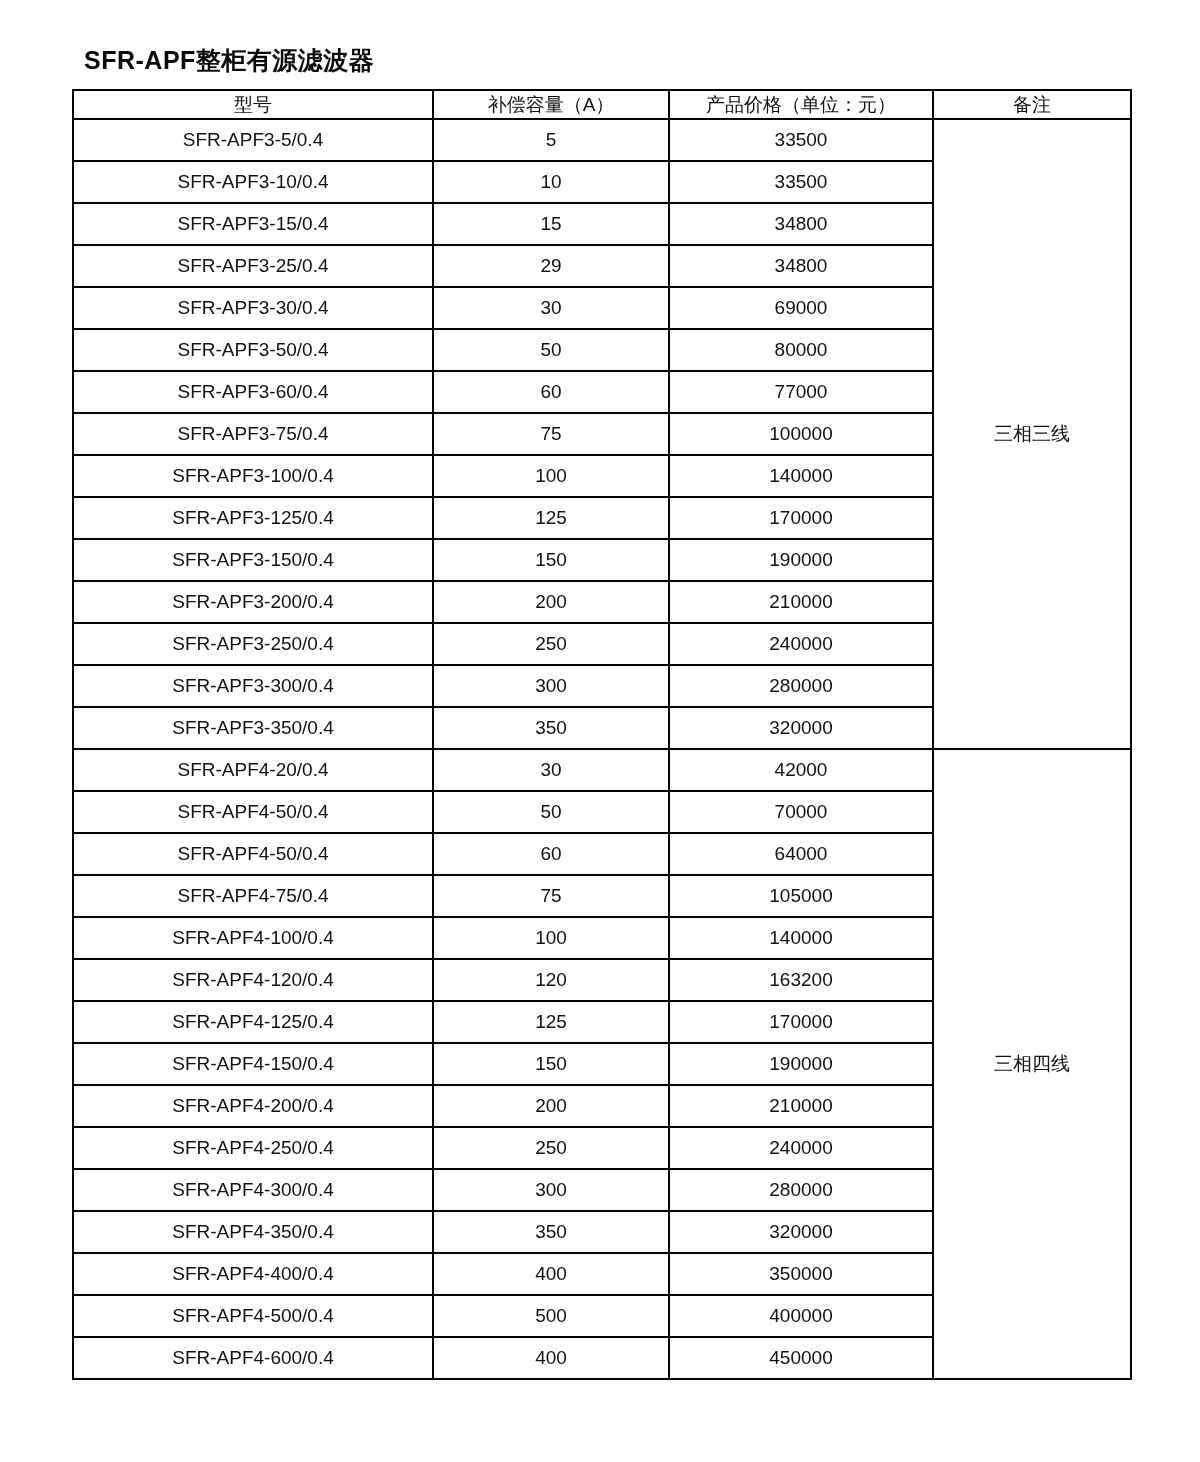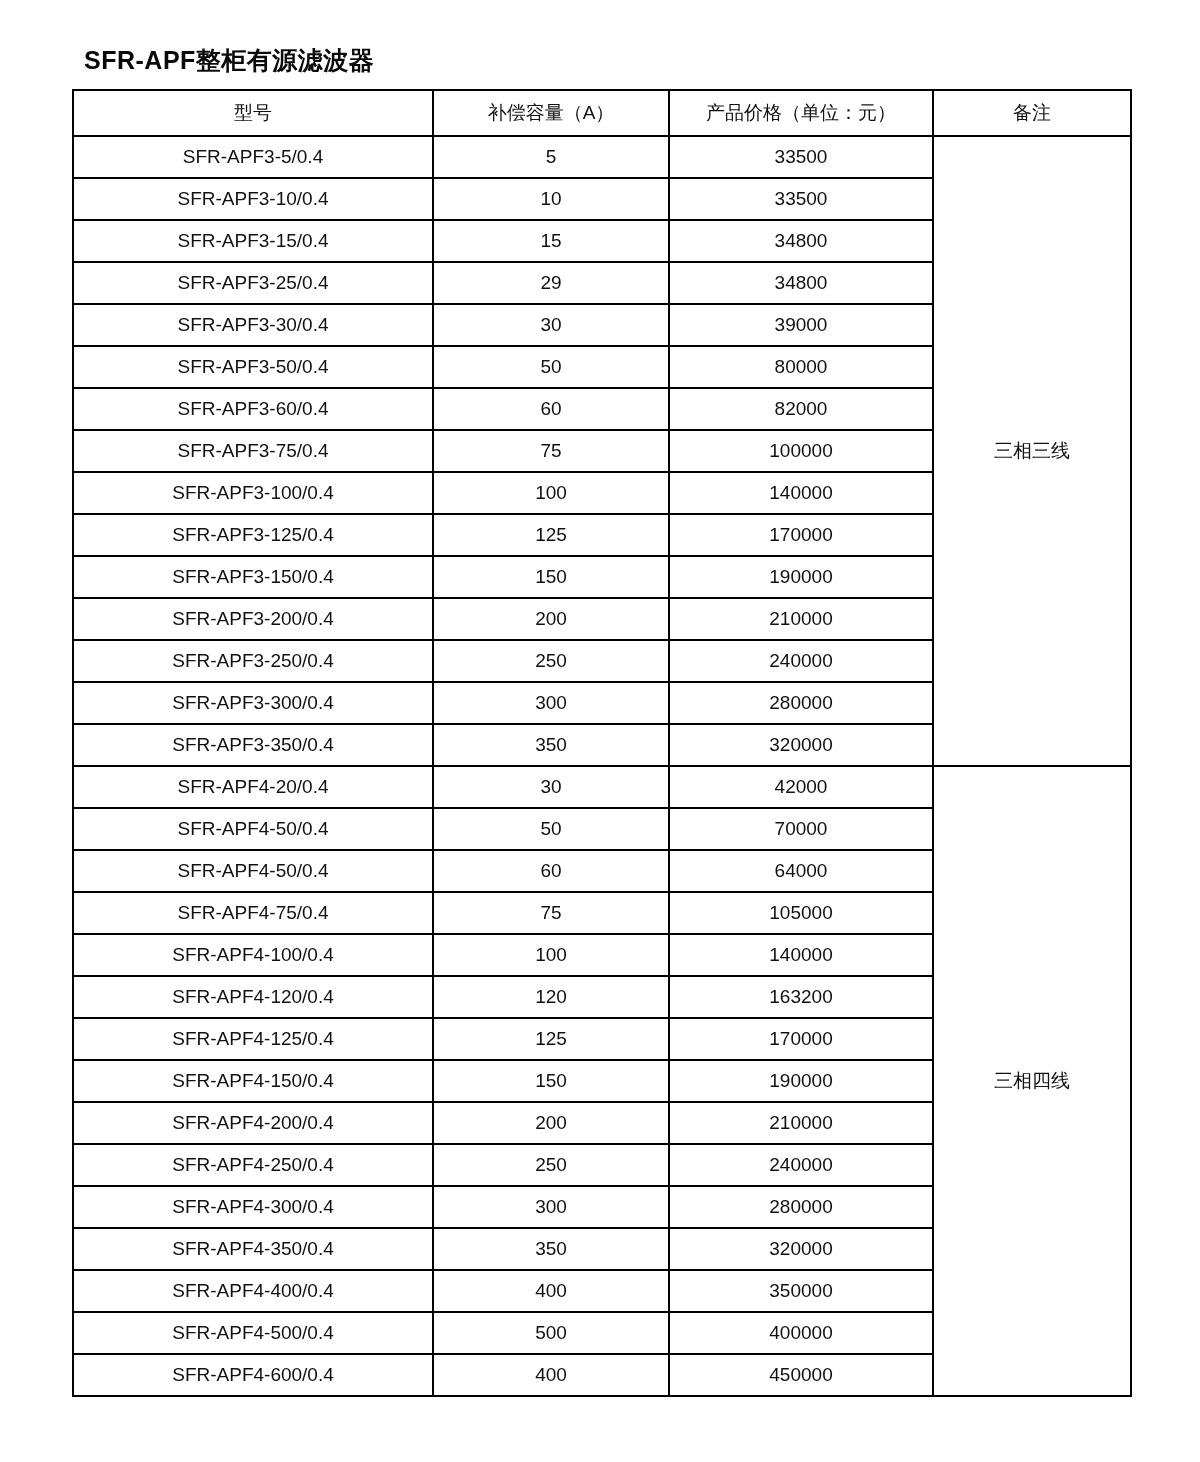--- a/index.html
+++ b/index.html
@@ -33,21 +33,21 @@
     border: 2px solid #000000;
     text-align: center;
     vertical-align: middle;
     font-size: 19px;
     font-weight: normal;
     padding: 0 4px;
     overflow: hidden;
     white-space: nowrap;
   }
   table.price-table thead th {
-    height: 46px;
+    height: 29px;
     font-size: 19px;
   }
   table.price-table tbody td {
     height: 42px;
   }
   td.remark {
     font-size: 19px;
   }
 </style>
 </head>
@@ -89,31 +89,31 @@
           <td>34800</td>
         </tr>
         <tr>
           <td>SFR-APF3-25/0.4</td>
           <td>29</td>
           <td>34800</td>
         </tr>
         <tr>
           <td>SFR-APF3-30/0.4</td>
           <td>30</td>
-          <td>39000</td>
+          <td>69000</td>
         </tr>
         <tr>
           <td>SFR-APF3-50/0.4</td>
           <td>50</td>
           <td>80000</td>
         </tr>
         <tr>
           <td>SFR-APF3-60/0.4</td>
           <td>60</td>
-          <td>82000</td>
+          <td>77000</td>
         </tr>
         <tr>
           <td>SFR-APF3-75/0.4</td>
           <td>75</td>
           <td>100000</td>
         </tr>
         <tr>
           <td>SFR-APF3-100/0.4</td>
           <td>100</td>
           <td>140000</td>

